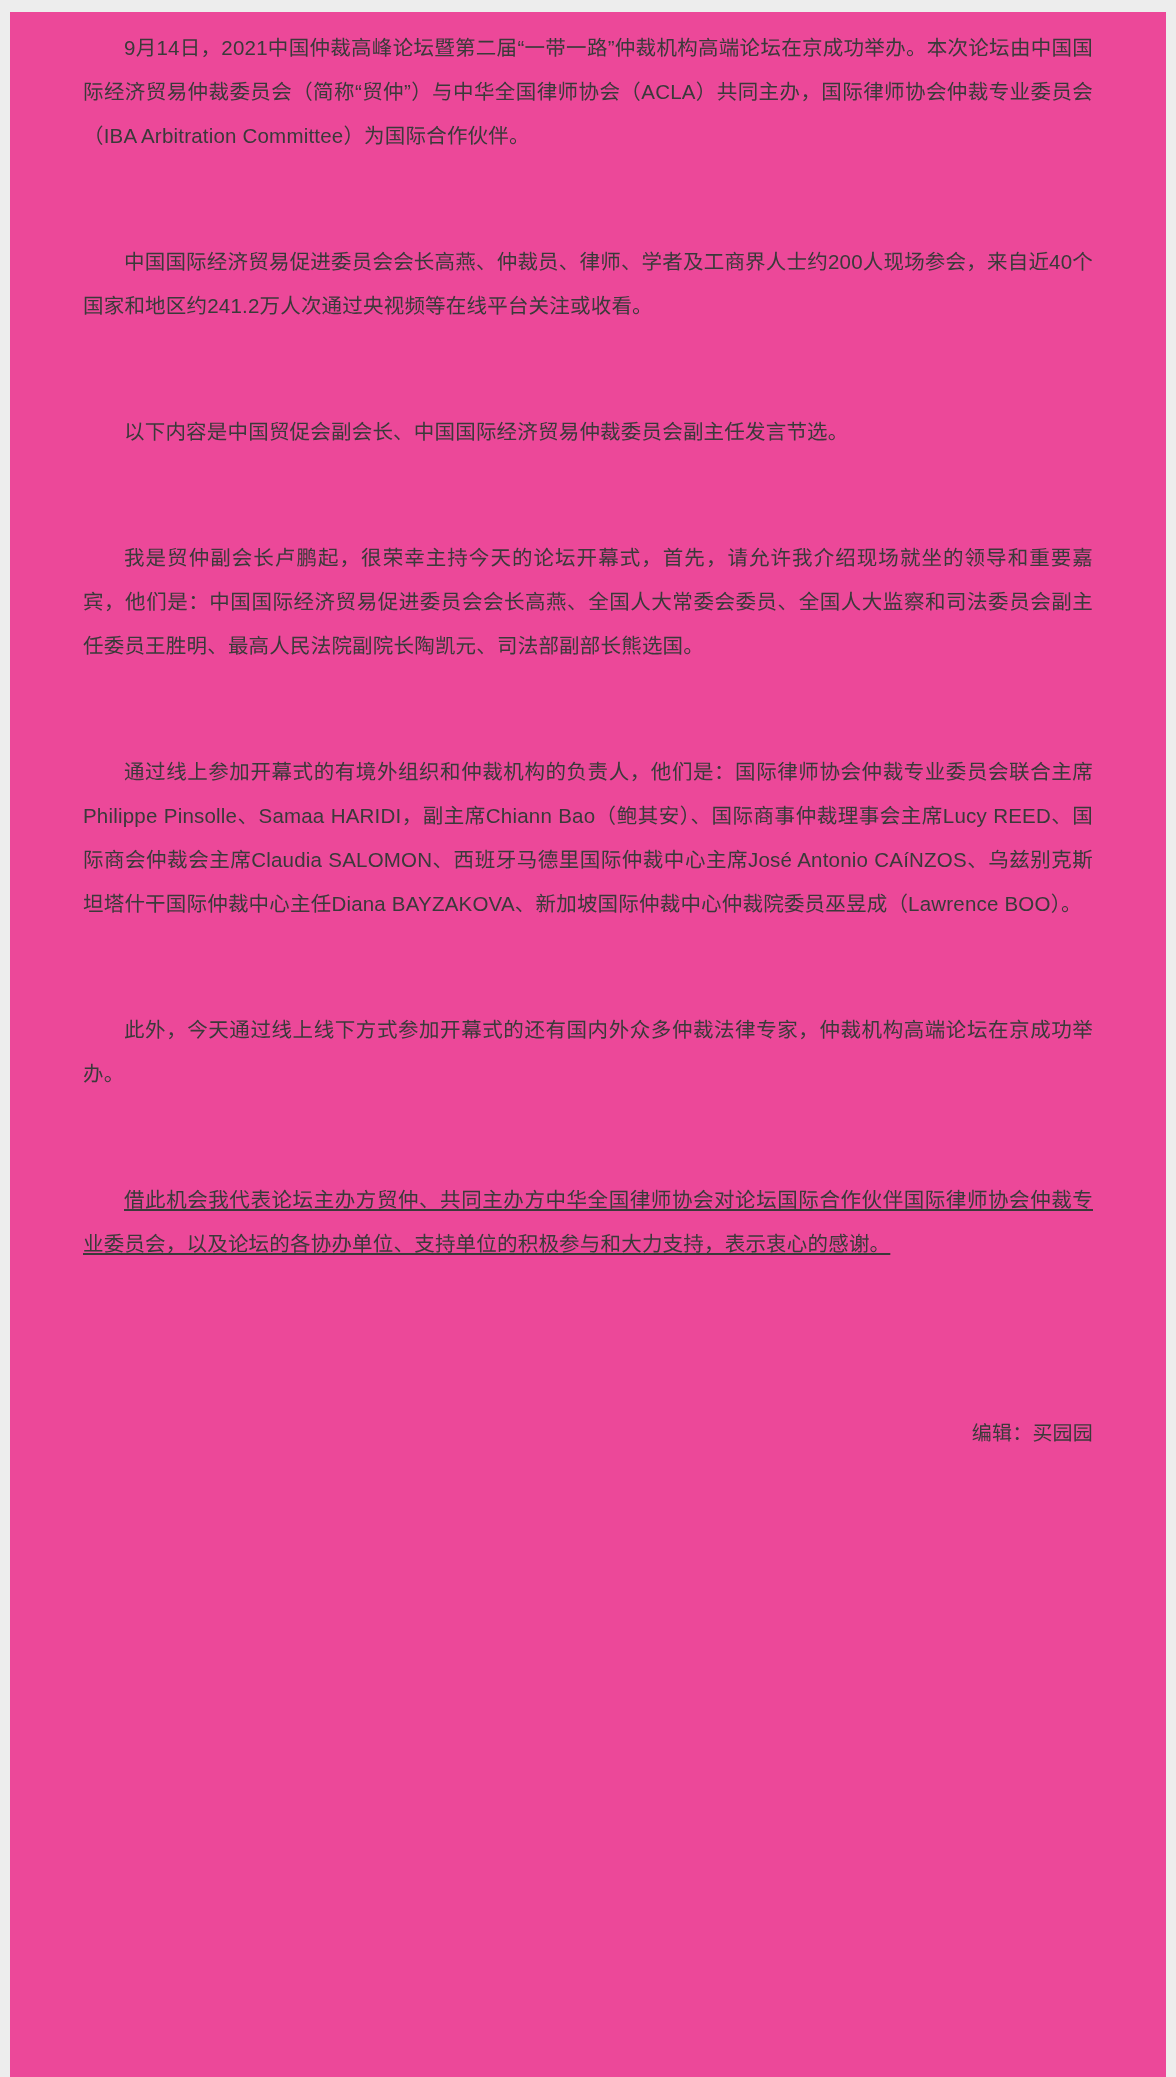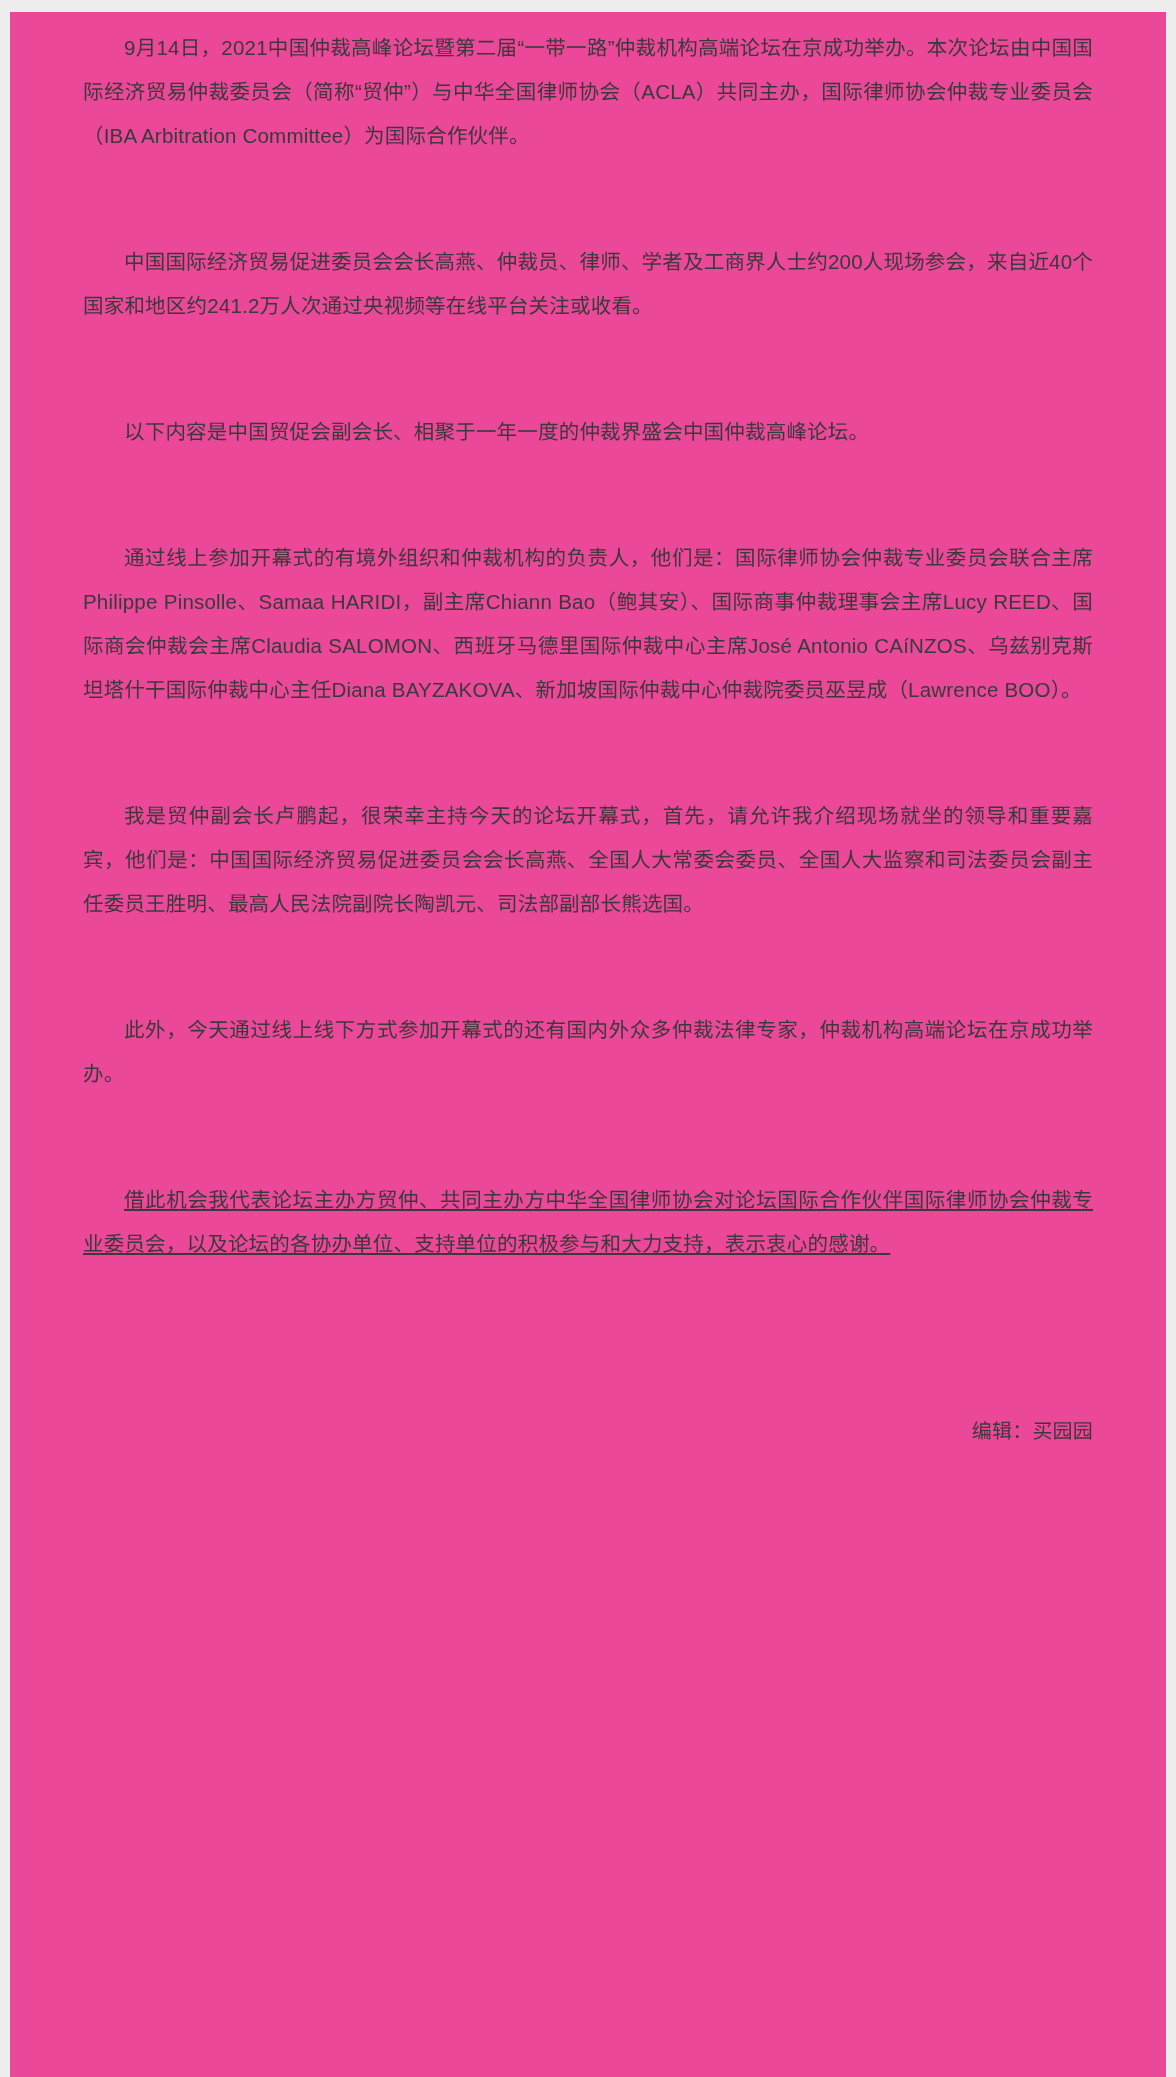--- a/index.html
+++ b/index.html
@@ -61,33 +61,32 @@
   .editor-credit {
     position: relative;
     z-index: 2;
     margin: 150px 83px 0 0;
     padding-bottom: 34px;
     text-align: right;
     font-size: 20px;
     line-height: 34px;
     color: #3a3a3a;
     letter-spacing: 0.2px;
-    font-family: Liberation Mono, monospace;
   }
 </style>
 </head>
 <body>
 
 <div class="page">
 
   <div class="article-body">
     <p class="para">9月14日，2021中国仲裁高峰论坛暨第二届“一带一路”仲裁机构高端论坛在京成功举办。本次论坛由中国国际经济贸易仲裁委员会（简称“贸仲”）与中华全国律师协会（ACLA）共同主办，国际律师协会仲裁专业委员会（IBA Arbitration Committee）为国际合作伙伴。</p>
     <p class="para">中国国际经济贸易促进委员会会长高燕、仲裁员、律师、学者及工商界人士约200人现场参会，来自近40个国家和地区约241.2万人次通过央视频等在线平台关注或收看。</p>
-    <p class="para">以下内容是中国贸促会副会长、相聚于一年一度的仲裁界盛会中国仲裁高峰论坛。</p>
+    <p class="para">以下内容是中国贸促会副会长、中国国际经济贸易仲裁委员会副主任发言节选。</p>
+    <p class="para">我是贸仲副会长卢鹏起，很荣幸主持今天的论坛开幕式，首先，请允许我介绍现场就坐的领导和重要嘉宾，他们是：中国国际经济贸易促进委员会会长高燕、全国人大常委会委员、全国人大监察和司法委员会副主任委员王胜明、最高人民法院副院长陶凯元、司法部副部长熊选国。</p>
     <p class="para">通过线上参加开幕式的有境外组织和仲裁机构的负责人，他们是：国际律师协会仲裁专业委员会联合主席Philippe Pinsolle、Samaa HARIDI，副主席Chiann Bao（鲍其安）、国际商事仲裁理事会主席Lucy REED、国际商会仲裁会主席Claudia SALOMON、西班牙马德里国际仲裁中心主席José Antonio CAíNZOS、乌兹别克斯坦塔什干国际仲裁中心主任Diana BAYZAKOVA、新加坡国际仲裁中心仲裁院委员巫昱成（Lawrence BOO）。</p>
-    <p class="para">我是贸仲副会长卢鹏起，很荣幸主持今天的论坛开幕式，首先，请允许我介绍现场就坐的领导和重要嘉宾，他们是：中国国际经济贸易促进委员会会长高燕、全国人大常委会委员、全国人大监察和司法委员会副主任委员王胜明、最高人民法院副院长陶凯元、司法部副部长熊选国。</p>
     <p class="para">此外，今天通过线上线下方式参加开幕式的还有国内外众多仲裁法律专家，仲裁机构高端论坛在京成功举办。</p>
     <p class="para">借此机会我代表论坛主办方贸仲、共同主办方中华全国律师协会对论坛国际合作伙伴国际律师协会仲裁专业委员会，以及论坛的各协办单位、支持单位的积极参与和大力支持，表示衷心的感谢。</p>
   </div>
 
   <div class="editor-credit">编辑：买园园</div>
 
 </div>
 
 </body></html>

